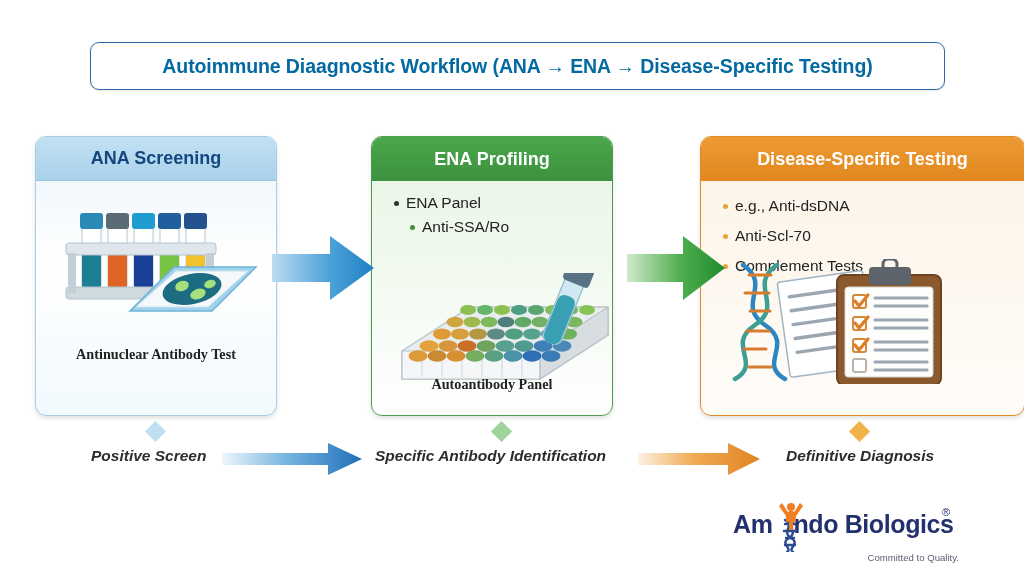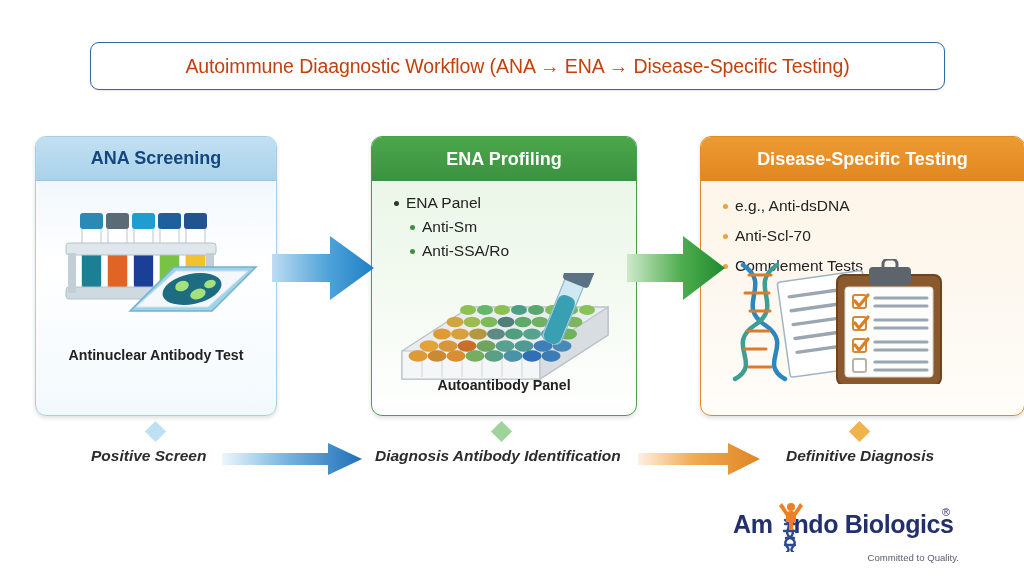--- a/index.html
+++ b/index.html
@@ -23,22 +23,22 @@
     border: 1.6px solid #2a6ba8;
     border-radius: 9px;
     background: #ffffff;
     box-shadow: 0 1px 2px rgba(0,0,0,0.10);
     display: flex;
     align-items: center;
     justify-content: center;
   }
   .title-text {
     font-size: 19.5px;
-    font-weight: normal;
-    color: #c2410c;
+    font-weight: bold;
+    color: #0369a1;
     letter-spacing: -0.1px;
     white-space: nowrap;
   }
 
   
   .panel {
     position: absolute;
     top: 136px;
     width: 242px;
     height: 280px;
@@ -67,21 +67,21 @@
   }
   #panel-ana .panel-header {
     background: linear-gradient(180deg, #c3e0f2 0%, #a9d2ea 100%);
     color: #14477f;
     border-bottom: 1px solid #9cc7e2;
   }
 
   
   #panel-ena {
     left: 371px;
-    width: 266px;
+    width: 242px;
     border: 1.4px solid #4f9d4f;
     background: linear-gradient(180deg, #e7f5e4 0%, #f3faf1 55%, #ffffff 100%);
   }
   #panel-ena .panel-header {
     background: linear-gradient(180deg, #4aa74a 0%, #3c9140 100%);
     color: #ffffff;
   }
 
   
   #panel-dst {
@@ -125,20 +125,21 @@
   #panel-dst .bullets li::before { background: #e8a33d; top: 13px; }
 
   
   .caption {
     position: absolute;
     left: 0; right: 0;
     text-align: center;
     font-size: 14.2px;
     font-weight: bold;
     color: #222222;
+    font-family: Liberation Serif, serif;
   }
   #cap-ana { bottom: 52px; }
   #cap-ena { bottom: 22px; }
   #cap-dst { bottom: 22px; }
 
   
   .icon-art { position: absolute; }
   #art-ana { left: 22px; top: 22px; }
   #art-ena { left: 22px; top: 92px; }
   #art-dst { left: 24px; top: 78px; }
@@ -266,21 +267,20 @@
     <div class="caption" id="cap-ana">Antinuclear Antibody Test</div>
   </div>
 </div>
 
 <div class="panel" id="panel-ena">
   <div class="panel-header">ENA Profiling</div>
   <div class="panel-body">
 
     <ul class="bullets">
       <li>ENA Panel</li>
-      <li class="sub">Anti-Sm</li>
       <li class="sub">Anti-SSA/Ro</li>
     </ul>
 
     <div class="icon-art" id="art-ena">
       <svg width="230" height="130" viewBox="0 0 230 130">
 
         <path d="M8 78 L76 34 L214 34 L214 62 L146 106 L8 106 Z" fill="#e9edef" stroke="#b9c3c9" stroke-width="1.4"></path>
         <path d="M8 78 L146 78 L146 106 L8 106 Z" fill="#f4f6f7" stroke="#b9c3c9" stroke-width="1.2"></path>
         <path d="M146 78 L214 34 L214 62 L146 106 Z" fill="#d7dde1" stroke="#b9c3c9" stroke-width="1.2"></path>
         <g stroke="#cdd5da" stroke-width="1">
@@ -468,21 +468,21 @@
     </defs>
     <path d="M0 22 L56 22 L56 4 L98 36 L56 68 L56 50 L0 50 Z" fill="url(#gradGreenArrow)"></path>
   </svg>
 </div>
 
 <div class="diamond" id="dia-1"></div>
 <div class="diamond" id="dia-2"></div>
 <div class="diamond" id="dia-3"></div>
 
 <div class="step-label" id="lbl-1">Positive Screen</div>
-<div class="step-label" id="lbl-2">Diagnosis Antibody Identification</div>
+<div class="step-label" id="lbl-2">Specific Antibody Identification</div>
 <div class="step-label" id="lbl-3">Definitive Diagnosis</div>
 
 <div class="mini-arrow" id="mini-1">
   <svg width="142" height="36" viewBox="0 0 142 36">
     <defs>
       <linearGradient id="gradMiniBlue" x1="0" y1="0" x2="1" y2="0">
         <stop offset="0%" stop-color="#eef6fc"></stop>
         <stop offset="45%" stop-color="#79b6e0"></stop>
         <stop offset="100%" stop-color="#1f6fb8"></stop>
       </linearGradient>

